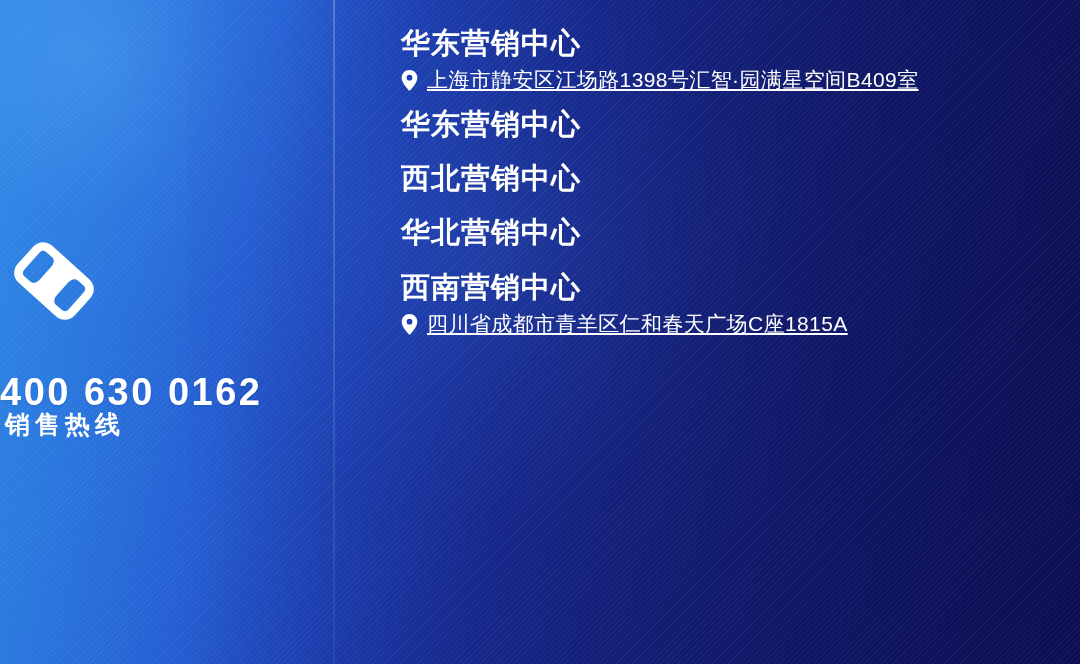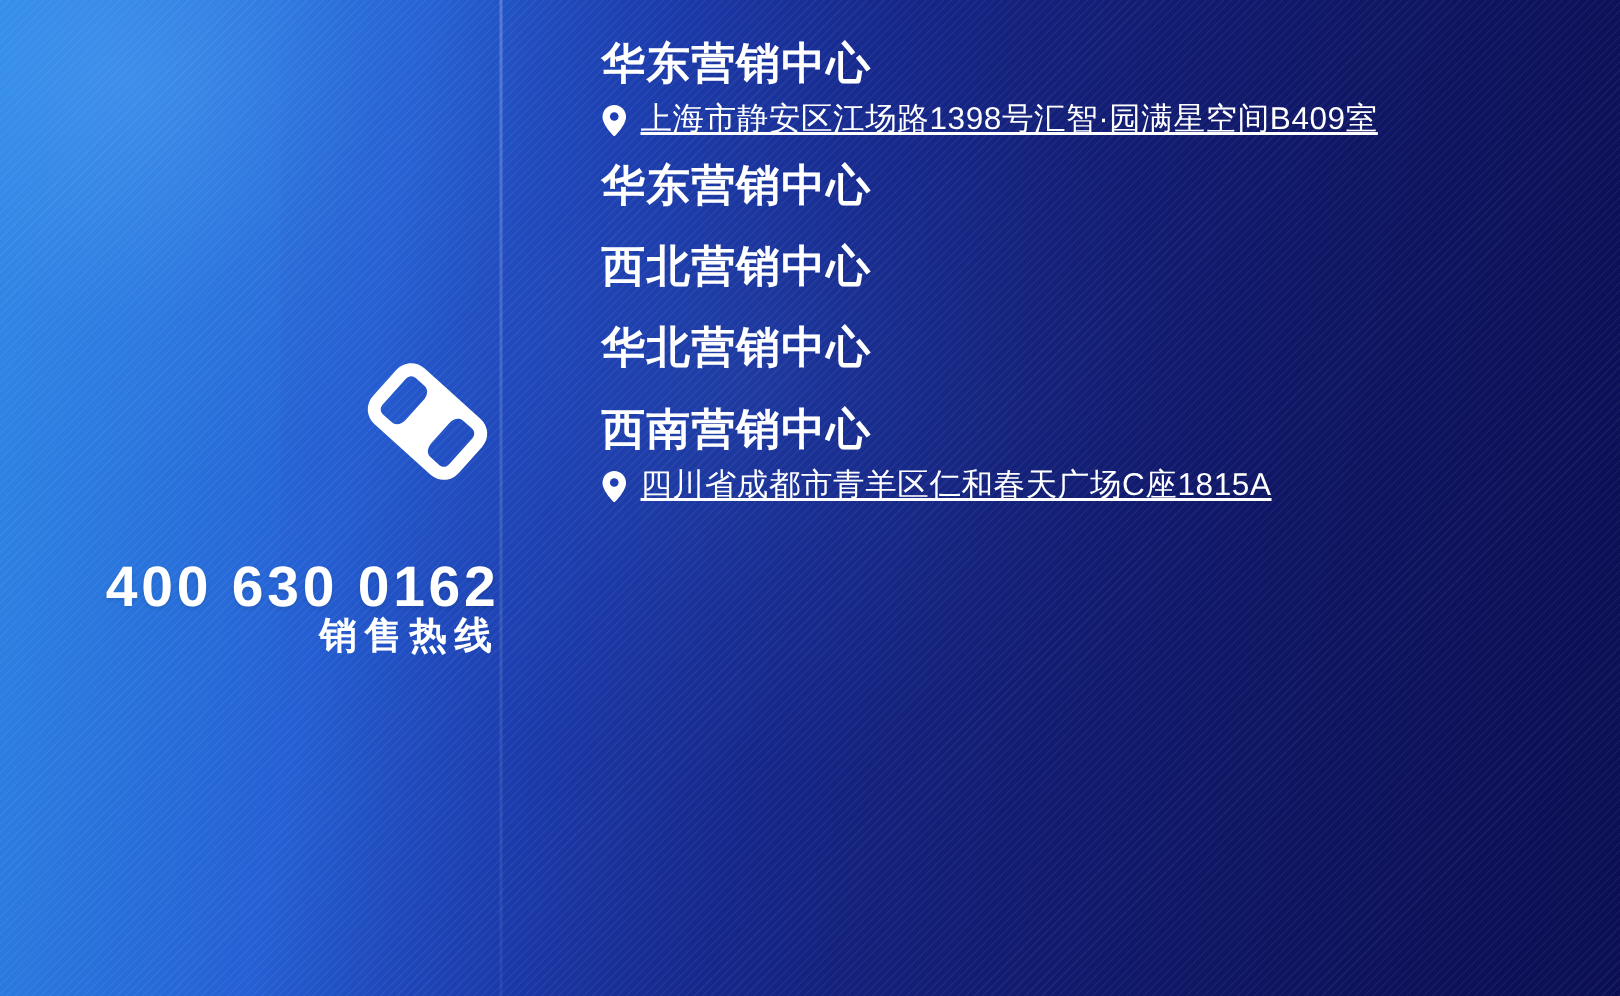--- a/index.html
+++ b/index.html
@@ -99,21 +99,21 @@
   }
 
   
   .left-panel {
     position: relative;
     z-index: 3;
     width: 333px;
     flex: 0 0 333px;
     display: flex;
     flex-direction: column;
-    align-items: flex-end;
+    align-items: flex-start;
     justify-content: center;
     padding-top: 6px;
     box-sizing: border-box;
   }
   .phone-icon {
     width: 96px;
     height: 96px;
     margin-bottom: 44px;
     margin-left: 6px;
   }

